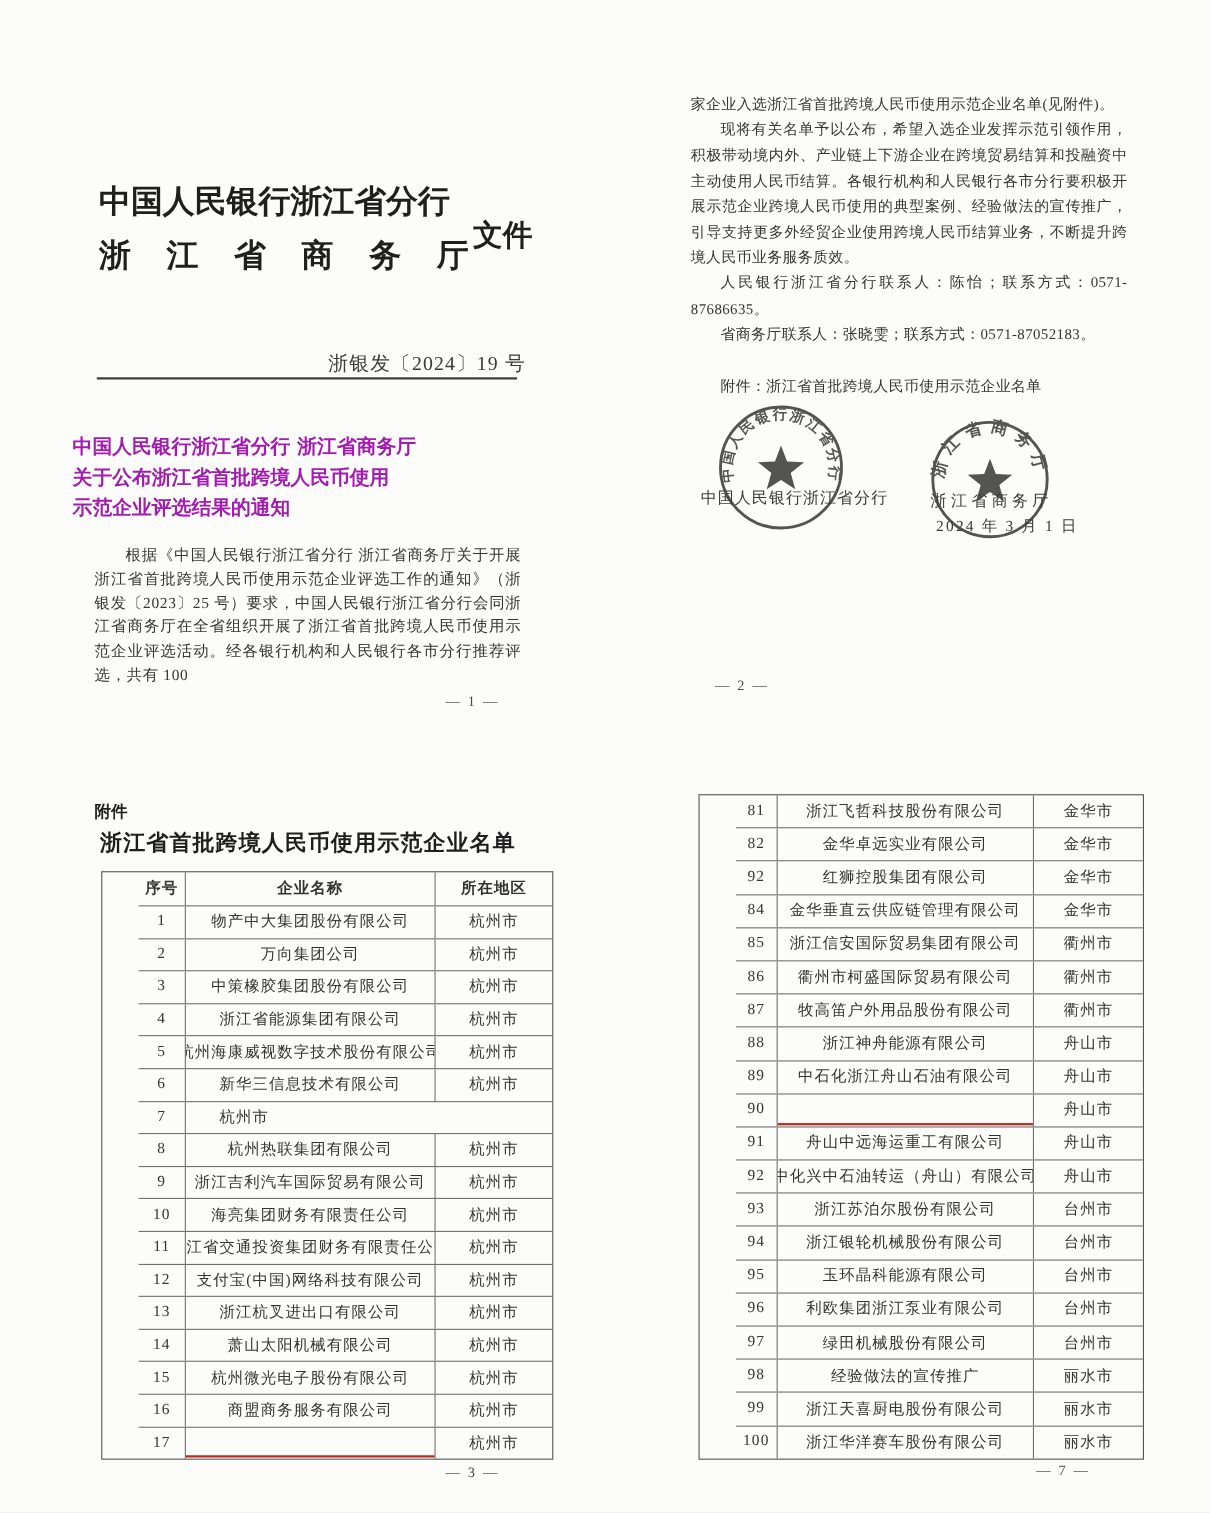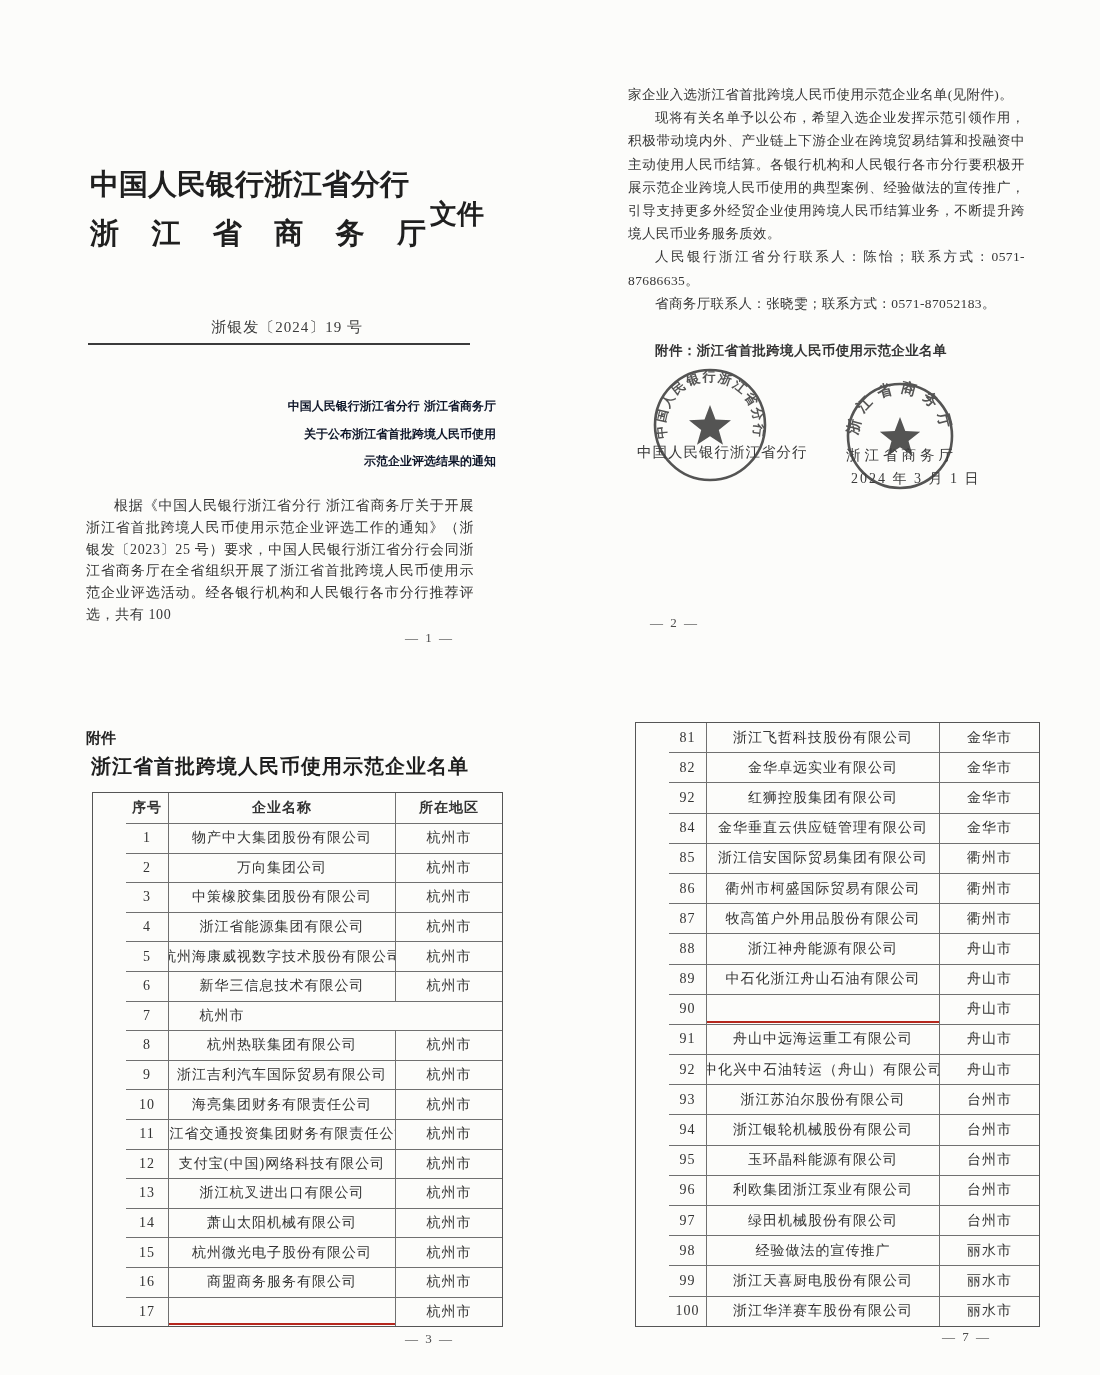--- a/index.html
+++ b/index.html
@@ -9,35 +9,35 @@
     font-family:"Liberation Serif","DejaVu Serif",serif;
     color:#2e2e2e;
   }
   .sect{position:absolute;inset:0;}
 
   
   .lh{position:absolute;left:90px;top:160px;width:336px;font-weight:bold;color:#1f1f1f;}
   .lh-line{font-size:29px;line-height:49px;white-space:nowrap;}
   .lh-line2{width:336px;text-align:justify;text-align-last:justify;letter-spacing:0;}
   .lh-suffix{position:absolute;left:430px;top:196px;font-size:27px;font-weight:bold;color:#1f1f1f;}
-  .doc-number{position:absolute;left:96px;top:318px;width:382px;text-align:center;font-size:15px;letter-spacing:1px;color:#3a3a3a;}
+  .doc-number{position:absolute;left:96px;top:318px;width:382px;text-align:right;font-size:18px;letter-spacing:1px;color:#3a3a3a;}
   .rule{position:absolute;left:88px;top:343px;width:382px;height:2px;background:#3b3b3b;}
-  .title1{position:absolute;left:66px;top:393px;width:430px;text-align:right;font-weight:bold;font-size:12px;line-height:27.5px;font-family:"DejaVu Sans","Liberation Sans",sans-serif;color:#0f172a;}
+  .title1{position:absolute;left:66px;top:393px;width:430px;text-align:left;font-weight:bold;font-size:18px;line-height:27.5px;font-family:"DejaVu Sans","Liberation Sans",sans-serif;color:#a21caf;}
   .body1{position:absolute;left:86px;top:495px;width:388px;font-size:14px;line-height:21.8px;text-align:justify;text-indent:2em;letter-spacing:0.6px;color:#353535;margin:0;}
   .folio{position:absolute;font-size:13px;letter-spacing:2px;color:#4a4a4a;white-space:nowrap;}
   .folio-1{left:405px;top:630px;}
   .folio-2{left:650px;top:615px;}
   .folio-3{left:405px;top:1331px;}
   .folio-7{left:942px;top:1329px;}
 
   
   .block2{position:absolute;left:628px;top:83px;width:397px;font-size:13.5px;line-height:23.2px;text-align:justify;letter-spacing:0.4px;color:#353535;}
   .block2 p{margin:0;}
   .block2 p.ind{text-indent:2em;}
-  .block2 p.attach{margin-top:24px;font-weight:bold;}
+  .block2 p.attach{margin-top:24px;}
   .sig-left{position:absolute;left:637px;top:443px;font-size:14.5px;letter-spacing:1px;color:#3a3a3a;white-space:nowrap;}
   .sig-right{position:absolute;left:846px;top:446px;font-size:14.5px;letter-spacing:4px;color:#3a3a3a;white-space:nowrap;}
   .sig-date{position:absolute;left:851px;top:470px;font-size:14px;letter-spacing:2px;color:#3a3a3a;white-space:nowrap;}
   .stamp{position:absolute;opacity:0.88;}
   .stamp-left{left:651px;top:366px;width:118px;height:118px;}
   .stamp-right{left:844px;top:380px;width:112px;height:112px;}
   .stamp text{fill:#3d3d3d;font-weight:bold;font-family:"DejaVu Sans","Liberation Sans",sans-serif;}
 
   
   .p3-label{position:absolute;left:86px;top:729px;font-size:15px;font-weight:bold;font-family:"DejaVu Sans","Liberation Sans",sans-serif;color:#222;}

